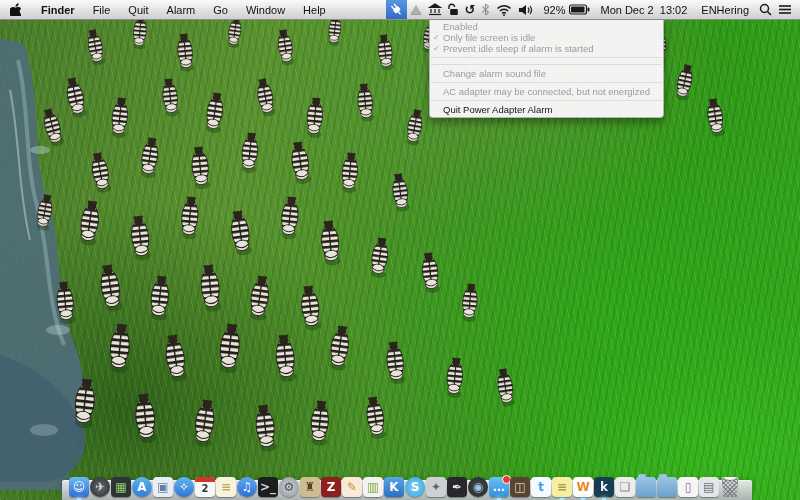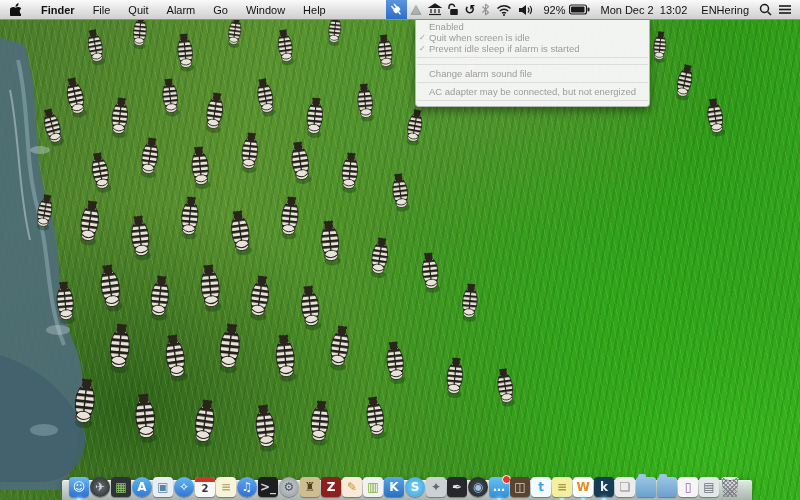--- a/index.html
+++ b/index.html
@@ -27,21 +27,21 @@
   .mb-item{display:flex;align-items:center;height:100%;padding:8px 9px;cursor:default;}
   .mb-item.apple{padding:0 11px 0 10px;}
   .mb-item.bold{font-weight:bold;}
   .mb-right{margin-left:auto;display:flex;align-items:center;height:100%;padding-right:5px;}
   .tray-item{display:flex;align-items:center;justify-content:center;height:100%;padding:0 3px;}
   .tray-item.active{background:linear-gradient(#5a95e0,#2f6cc8);}
   .tray-text{padding:0 4px;white-space:pre;}
   .dim{opacity:.45;}
 
   
-  .dropdown{position:absolute;left:415px;top:19px;width:233px;z-index:25;
+  .dropdown{position:absolute;left:429px;top:19px;width:233px;z-index:25;
     background:rgba(247,247,247,.97);border:1px solid rgba(0,0,0,.25);border-top:none;
     border-radius:0 0 4px 4px;box-shadow:0 4px 10px rgba(0,0,0,.4);
     padding:2px 0;font-size:9.5px;color:#141414;}
   .mi{position:relative;height:11px;line-height:11px;padding-left:13px;white-space:nowrap;}
   .mi .chk{position:absolute;left:3px;top:0;font-size:8px;}
   .mi.disabled{color:#9b9b9b;}
   .sep{height:7px;display:flex;align-items:center;padding:0 1px;}
   .sep i{display:block;width:100%;height:1px;background:#dcdcdc;}
 
   
@@ -261,36 +261,37 @@
             <line x1="1" y1="2" x2="13" y2="2"></line>
             <line x1="1" y1="5.5" x2="13" y2="5.5"></line>
             <line x1="1" y1="9" x2="13" y2="9"></line>
           </svg>
       </div>
     </div>
   </div>
 
   <div class="dropdown">
     <div class="mi disabled"><span>Enabled</span></div>
-    <div class="mi disabled"><span class="chk">✓</span><span>Quit when screen is idle</span></div>
+    <div class="mi disabled"><span class="chk">✓</span><span>Only file screen is idle</span></div>
     <div class="mi disabled"><span class="chk">✓</span><span>Prevent idle sleep if alarm is started</span></div>
     <div class="sep">
         <i></i>
       </div>
     <div class="sep">
         <i></i>
       </div>
     <div class="mi disabled"><span>Change alarm sound file</span></div>
     <div class="sep">
         <i></i>
       </div>
     <div class="mi disabled"><span>AC adapter may be connected, but not energized</span></div>
     <div class="sep">
         <i></i>
       </div>
+    <div class="mi"><span>Quit Power Adapter Alarm</span></div>
   </div>
 
   <div class="dock-shelf"></div>
   <div class="dock-icons">
       <div class="dock-icon" title="Finder" style="background: linear-gradient(rgb(109, 185, 240), rgb(42, 111, 212));">
         <span class="g" style="color: rgb(255, 255, 255);">☺</span>
         <i class="run"></i>
       </div>
       <div class="dock-icon circ" title="Launchpad" style="background: radial-gradient(circle, rgb(106, 111, 116), rgb(35, 38, 42));">
         <span class="g" style="color: rgb(216, 221, 226);">✈</span>

